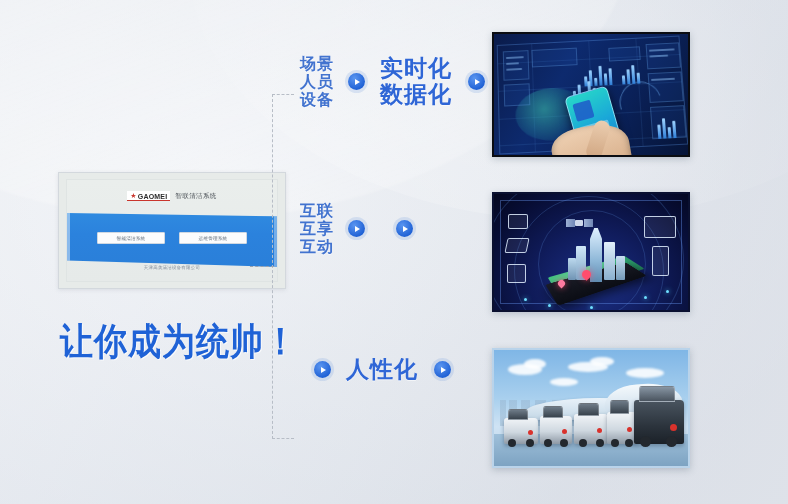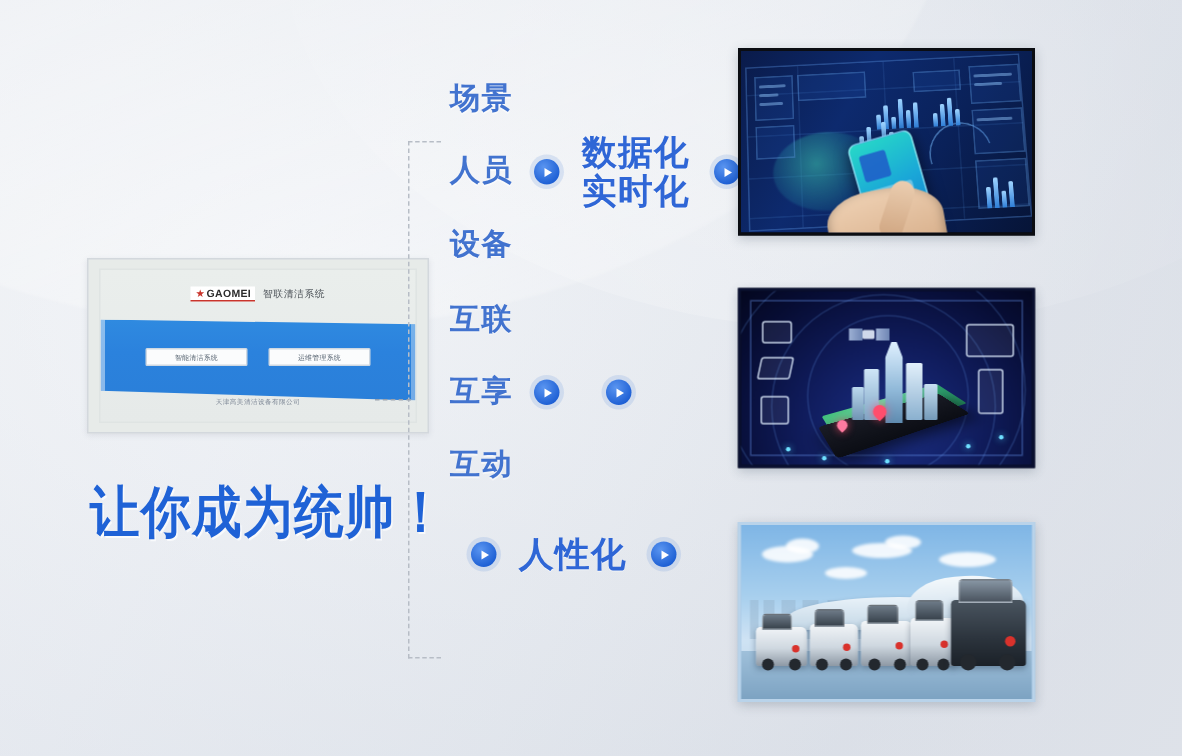--- a/index.html
+++ b/index.html
@@ -120,21 +120,21 @@
   .row { position:absolute; left:300px; display:flex; align-items:center; }
   #row-1 { top:55px; }
   #row-2 { top:202px; }
   #row-3 { top:357px; }
 
   .col-a, .col-b {
     display:flex; flex-direction:column;
     font-weight:bold; line-height:1.12;
     text-shadow:0 1px 0 rgba(255,255,255,.55);
   }
-  .col-a { font-size:20px; color:#4273cf; letter-spacing:1px;gap:26px; }
+  .col-a { font-size:16px; color:#4273cf; letter-spacing:1px; }
   .col-b { font-size:23px; color:#2f66d6; letter-spacing:1px; }
 
   .arrow-btn {
     width:17px; height:17px; border-radius:50%;
     background:radial-gradient(circle at 38% 32%, #5a95f0, #1d5fd4 75%);
     box-shadow:0 0 0 3px rgba(120,160,225,.22);
     display:flex; align-items:center; justify-content:center;
     flex:0 0 auto;
   }
   .arrow-btn .tri {
@@ -357,22 +357,22 @@
     <span>场景</span>
     <span>人员</span>
     <span>设备</span>
   </div>
   <div class="gap-a"></div>
   <div class="arrow-btn">
       <span class="tri"></span>
     </div>
   <div class="gap-b"></div>
   <div class="col-b">
+    <span>实时化</span>
     <span>数据化</span>
-    <span>实时化</span>
   </div>
   <div class="gap-c"></div>
   <div class="arrow-btn">
       <span class="tri"></span>
     </div>
 </div>
 
 <div class="row" id="row-2">
   <div class="col-a">
     <span>互联</span>

